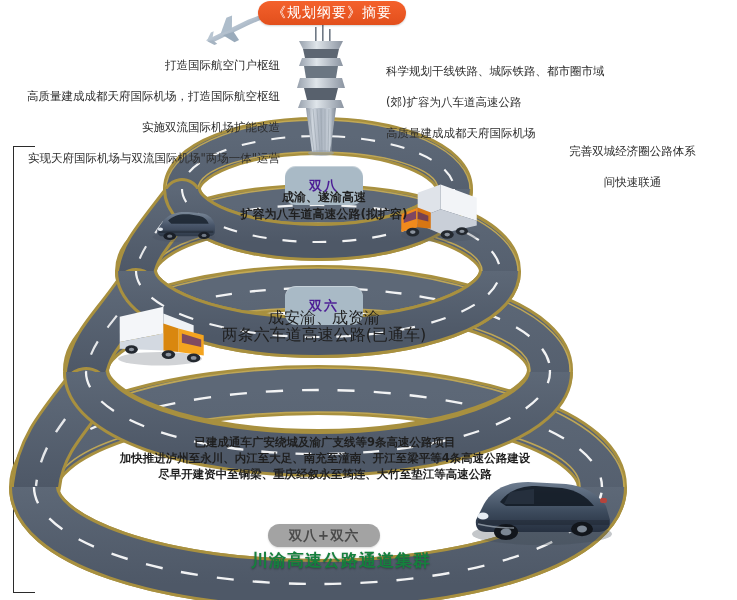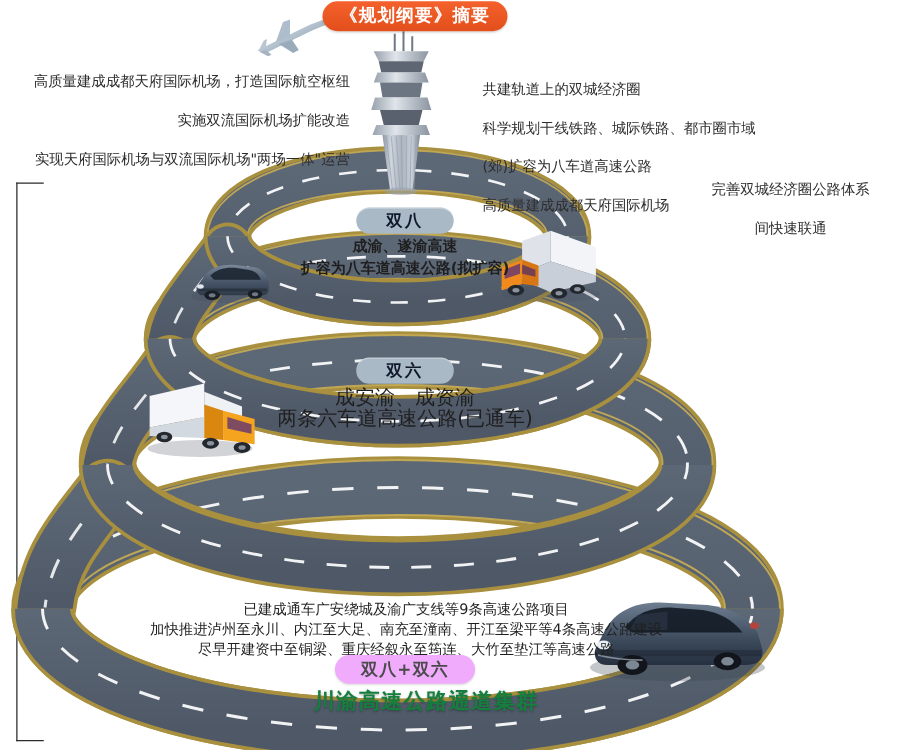--- a/index.html
+++ b/index.html
@@ -23,59 +23,59 @@
   .frame-line-top{
     position:absolute;left:13px;top:146px;width:22px;height:1px;background:#2b2b2b;
   }
 
   
   .title-pill{
     position:absolute;left:258px;top:1px;width:148px;height:24px;
     background:linear-gradient(180deg,#f4612c 0%,#e24f1c 100%);
     border-radius:13px;
     display:flex;align-items:center;justify-content:center;
-    color:#ffffff;font-size:14px;font-weight:bold;letter-spacing:1px;
+    color:#ffffff;font-size:14px;font-weight:normal;letter-spacing:1px;
     box-shadow:0 1px 2px rgba(0,0,0,.18);
     z-index:40;
   }
 
   
   #spiral{position:absolute;left:0;top:0;width:737px;height:600px;}
 
   
   .txt{position:absolute;color:#2d2d2d;font-size:11.5px;line-height:15.5px;white-space:pre-line;}
   .txt.r{text-align:right;}
   .txt.l{text-align:left;}
 
   #block-air{left:8px;top:42px;width:272px;}
   #block-rail{left:386px;top:48px;width:250px;}
   #block-road{left:530px;top:128px;width:205px;text-align:center;}
 
   
   .badge{
-    position:absolute;height:21px;border-radius:11px;
+    position:absolute;height:39px;border-radius:11px;
     display:flex;align-items:center;justify-content:center;
     font-size:13px;font-weight:bold;letter-spacing:2px;
-    color:#0f172a;background:#a9bac6;
+    color:#4c1d95;background:#a9bac6;
     box-shadow:inset 0 1px 0 rgba(255,255,255,.35);
     z-index:30;
   }
   #badge-1{left:285px;top:166px;width:78px;}
   #badge-2{left:285px;top:286px;width:78px;}
   #badge-3{left:256px;top:411px;width:136px;}
   #badge-4{
     left:268px;top:524px;width:112px;height:23px;border-radius:12px;
-    background:#f0abfc;color:#4a4a4a;font-size:13.5px;letter-spacing:1px;
+    background:#a3a3a3;color:#4a4a4a;font-size:13.5px;letter-spacing:1px;
     box-shadow:0 1px 2px rgba(0,0,0,.15);
   }
 
   .tier-text{position:absolute;text-align:center;color:#1f1f1f;z-index:30;}
   #tier1-text{left:156px;top:189px;width:336px;font-size:12px;line-height:17px;font-weight:bold;}
   #tier2-text{left:156px;top:309px;width:336px;font-size:16px;line-height:17px;font-weight:normal;}
-  #tier3-text{left:90px;top:434px;width:470px;font-size:11.5px;line-height:16px;font-weight:normal;margin-top:45px;}
+  #tier3-text{left:90px;top:434px;width:470px;font-size:11.5px;line-height:16px;font-weight:bold;}
   #tier4-text{
     left:196px;top:549px;width:290px;font-size:17px;font-weight:bold;color:#15803d;
     letter-spacing:1px;text-shadow:0 1px 2px rgba(0,0,0,.35);
   }
   .tier-line{display:block;}
 </style>
 </head>
 <body>
 
 <div id="stage">
@@ -271,27 +271,27 @@
       <ellipse cx="112" cy="59" rx="5" ry="3.4" fill="#7c8794"></ellipse>
       <ellipse cx="13" cy="46" rx="5.5" ry="3.6" fill="#e8eef4"></ellipse>
       <rect x="130" y="28" width="7" height="5" rx="2" fill="#b5443c"></rect>
       <path d="M8,54 C20,57 30,58 44,58" stroke="#aab3be" stroke-width="1.4" fill="none" opacity=".7"></path>
     </g>
   </svg>
 
   <div class="title-pill">《规划纲要》摘要</div>
 
   <div class="txt r" id="block-air">
+    <div>打造国际航空门户枢纽</div>
     <div>高质量建成成都天府国际机场，打造国际航空枢纽</div>
     <div>实施双流国际机场扩能改造</div>
     <div>实现天府国际机场与双流国际机场"两场一体"运营</div>
   </div>
 
   <div class="txt l" id="block-rail">
-    <div>共建轨道上的双城经济圈</div>
     <div>科学规划干线铁路、城际铁路、都市圈市域</div>
     <div>(郊)扩容为八车道高速公路</div>
     <div>高质量建成成都天府国际机场</div>
   </div>
 
   <div class="txt l" id="block-road">
     <div>完善双城经济圈公路体系</div>
     <div>间快速联通</div>
   </div>
 

